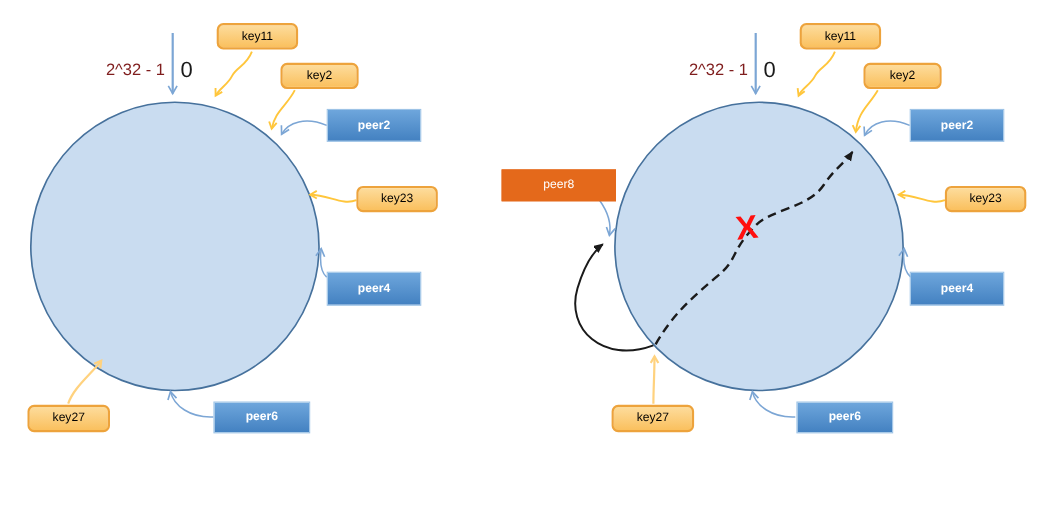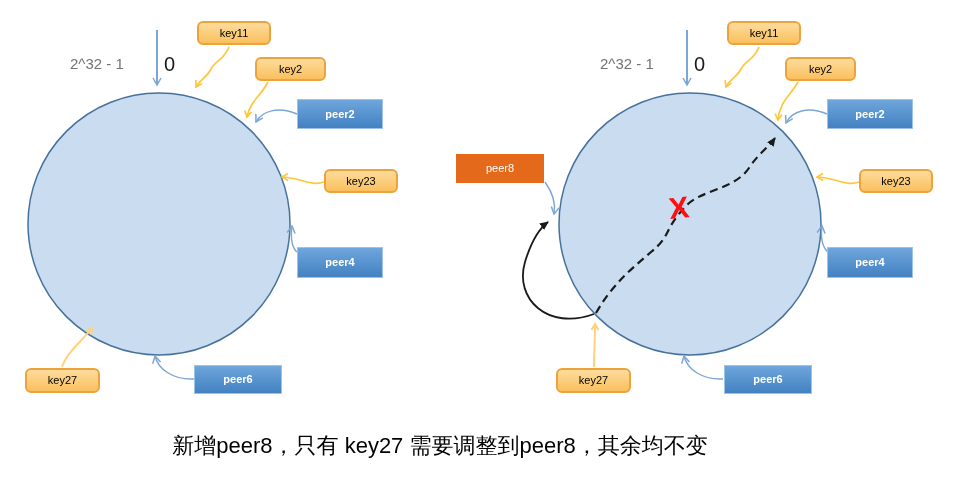--- a/index.html
+++ b/index.html
@@ -29,21 +29,21 @@
     border:2px solid var(--key_border);border-radius:6px;color:#000000;
   }
   .pbox{
     background:linear-gradient(to bottom,var(--peer_fill_top),var(--peer_fill_bottom));
     border:1px solid #9dc3e6;color:#ffffff;font-weight:bold;
   }
   .p8box{
     background:var(--peer8_fill);border:1px solid var(--peer8_fill);color:#ffffff;
   }
   .axis-max{
-    position:absolute;font-size:15px;color:#737373;text-align:left;width:80px;
+    position:absolute;font-size:15px;color:#7f1d1d;text-align:right;width:80px;
   }
   .axis-zero{
     position:absolute;font-size:20px;color:#1a1a1a;
   }
   .cross{
     position:absolute;color:var(--cross_color);font-size:30px;font-weight:800;
     transform:rotate(-6deg);
   }
   .caption{
     position:absolute;left:0;top:431px;width:880px;text-align:center;
@@ -110,19 +110,18 @@
   <div class="lbl pbox" style="left:194px;top:365px;width:88px;height:29px;">peer6</div>
   <div class="lbl kbox" style="left:25px;top:368px;width:75px;height:25px;">key27</div>
 
   <div class="lbl kbox" style="left:727px;top:21px;width:74px;height:24px;">key11</div>
   <div class="lbl kbox" style="left:785px;top:57px;width:71px;height:24px;">key2</div>
   <div class="lbl pbox" style="left:827px;top:99px;width:86px;height:30px;">peer2</div>
   <div class="lbl kbox" style="left:859px;top:169px;width:74px;height:24px;">key23</div>
   <div class="lbl pbox" style="left:827px;top:247px;width:86px;height:31px;">peer4</div>
   <div class="lbl pbox" style="left:724px;top:365px;width:88px;height:29px;">peer6</div>
   <div class="lbl kbox" style="left:556px;top:368px;width:75px;height:25px;">key27</div>
-  <div class="lbl p8box" style="left:456px;top:154px;width:88px;height:29px;">peer8</div>
+  <div class="lbl p8box" style="left:456px;top:154px;width:104px;height:29px;">peer8</div>
 
   <div class="cross" style="left:669px;top:191px;">X</div>
 
-  <div class="caption">新增peer8，只有 key27 需要调整到peer8，其余均不变</div>
 
 </div>
 
 </body></html>

